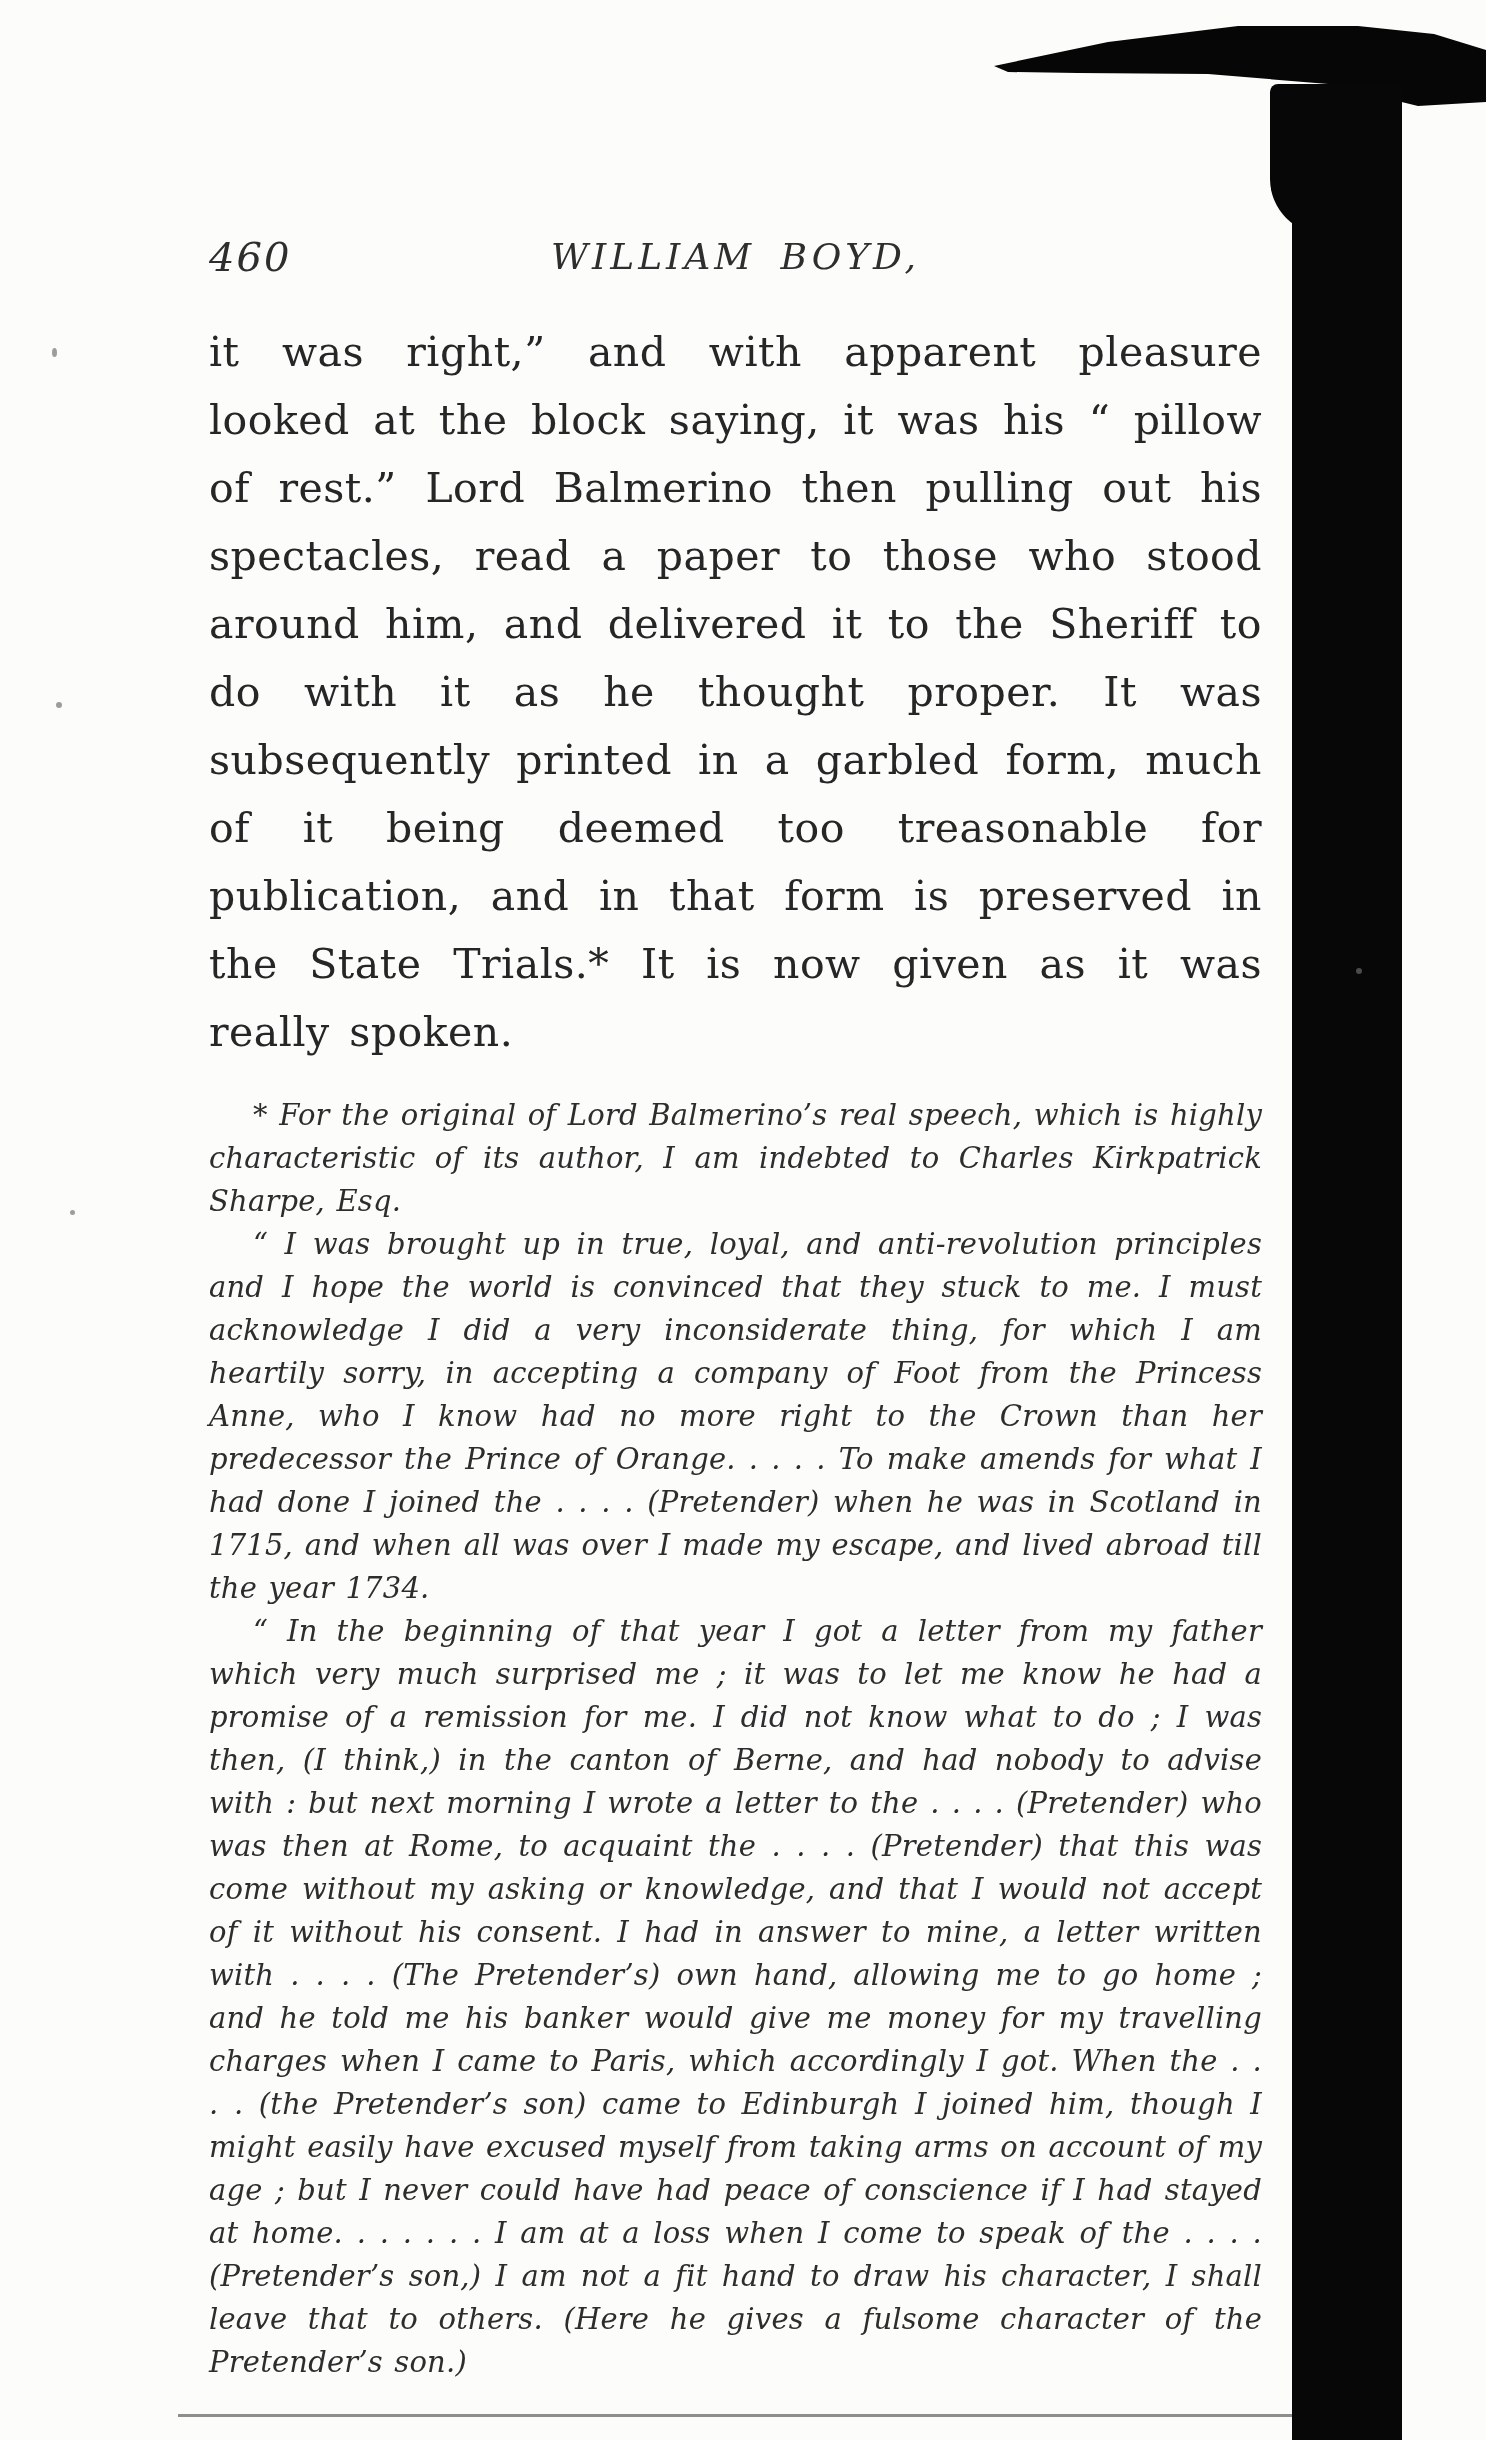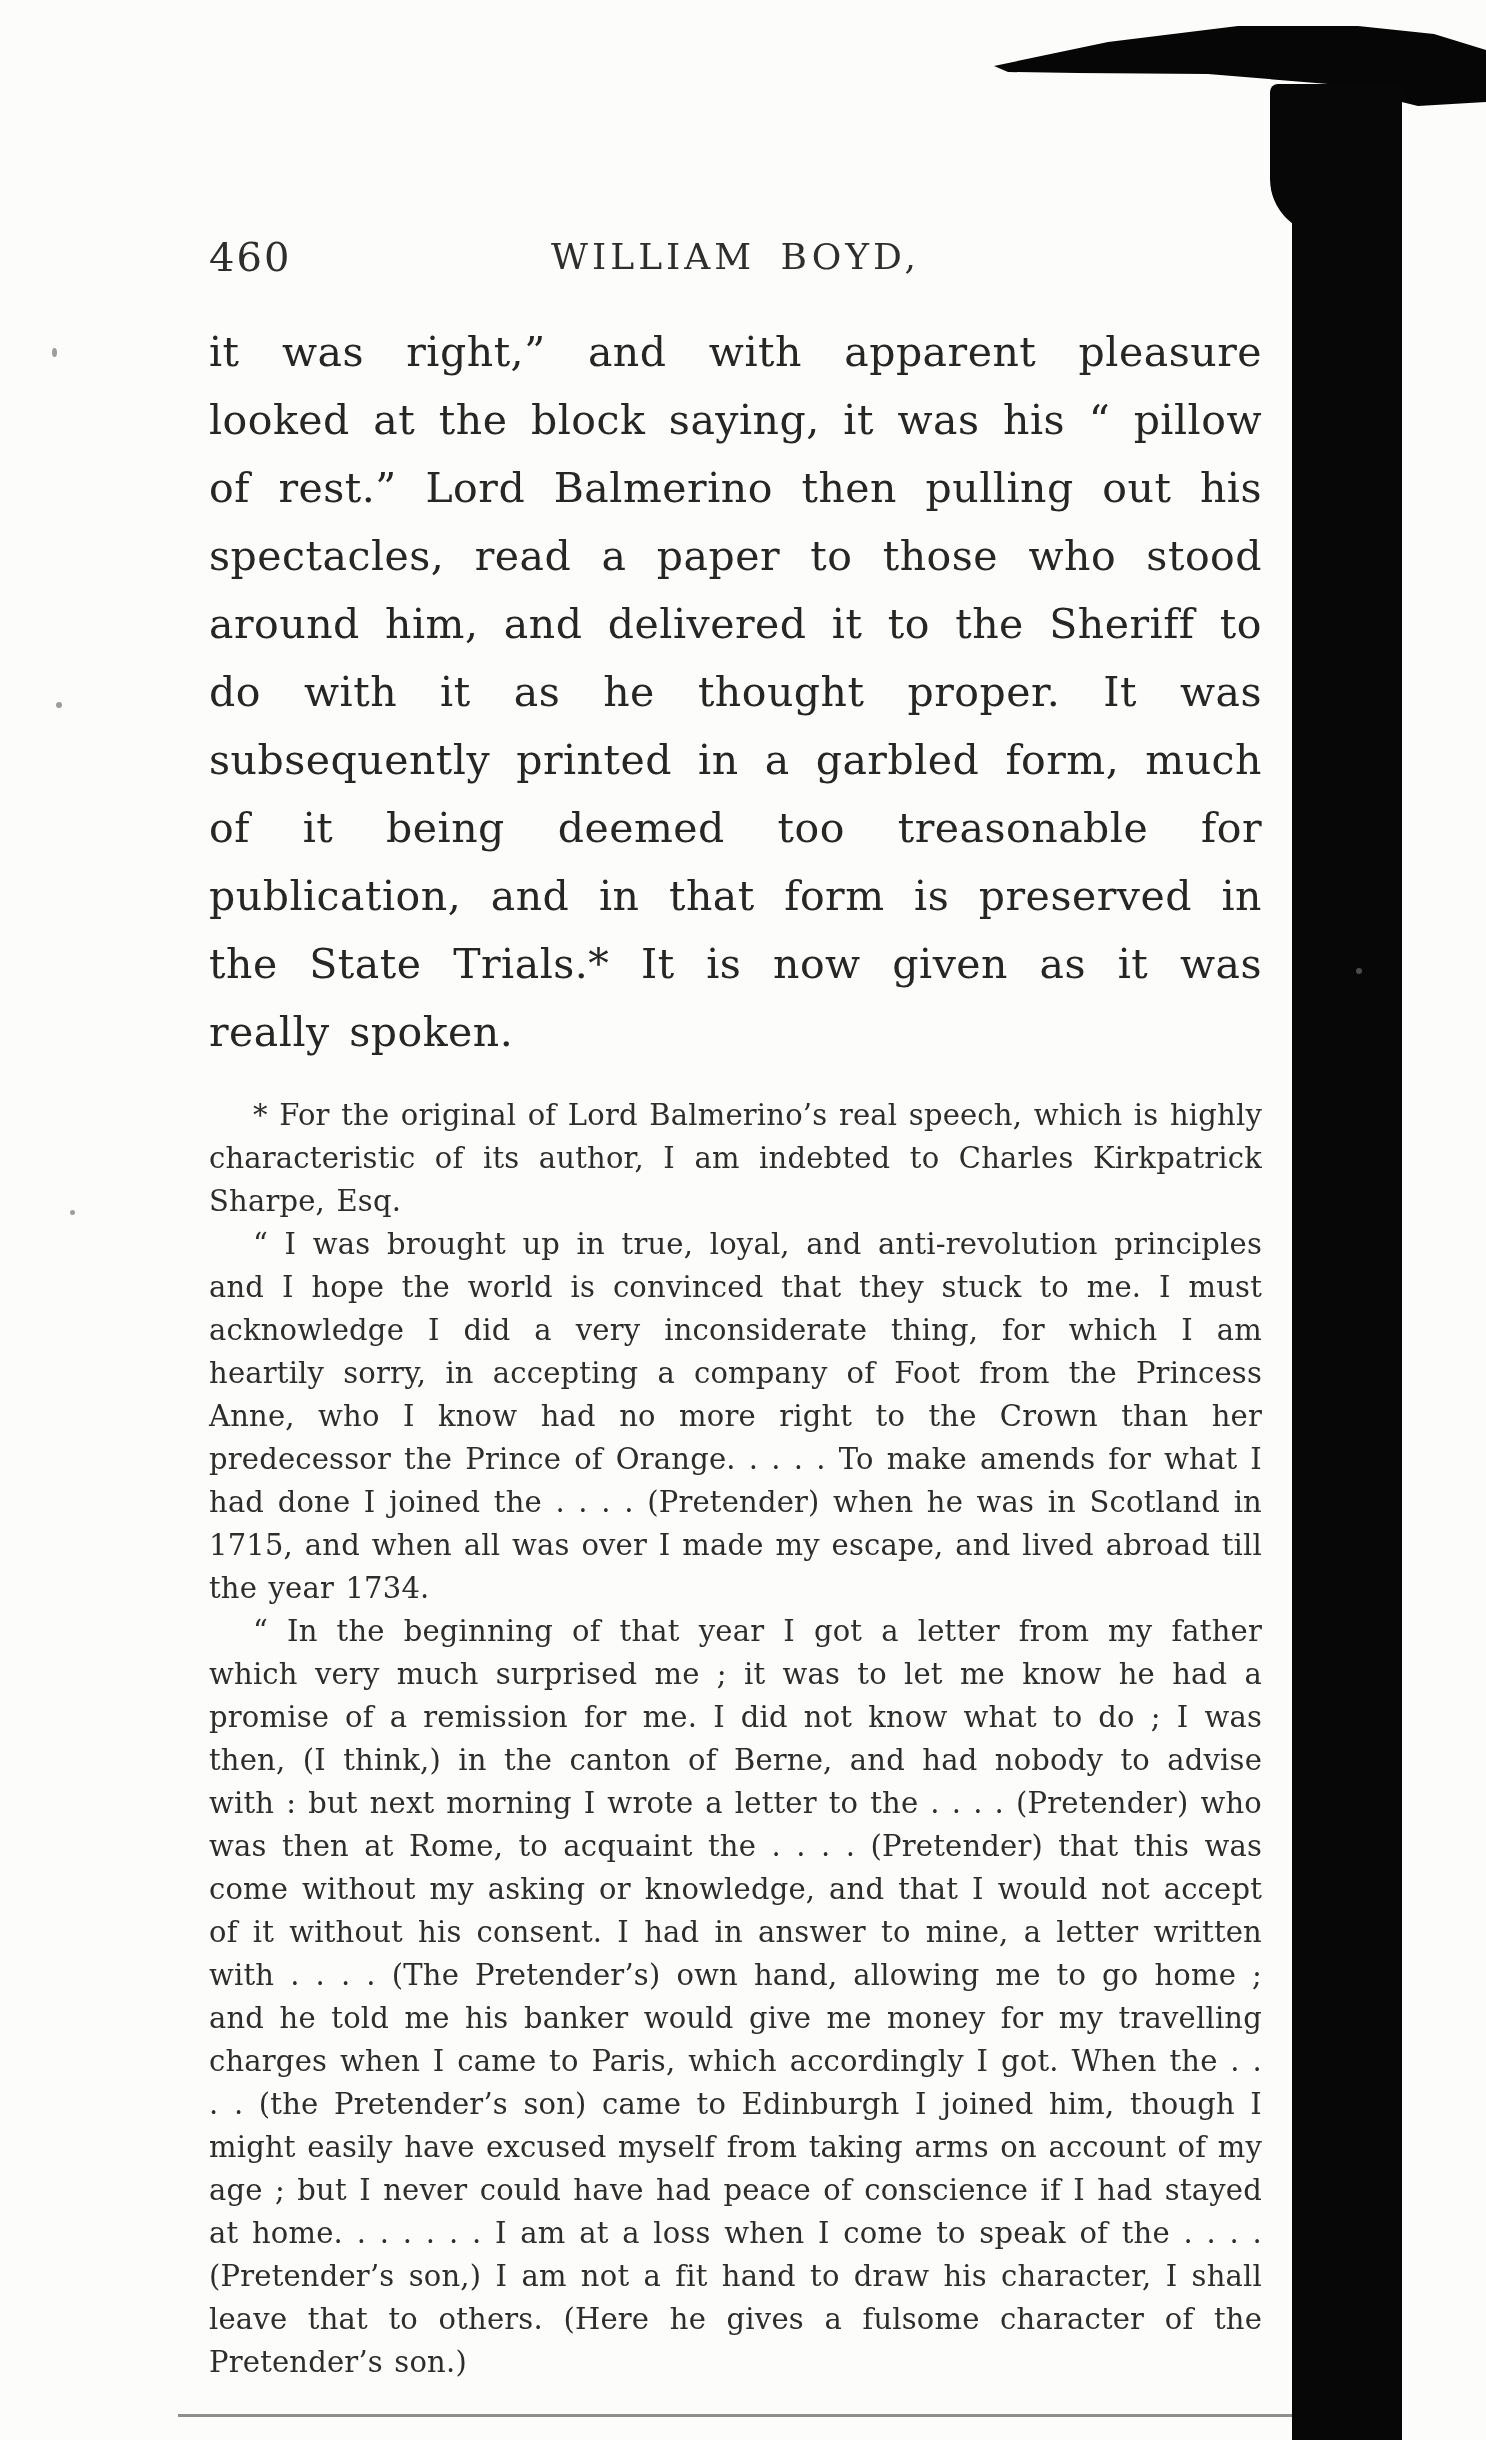--- a/index.html
+++ b/index.html
@@ -17,20 +17,21 @@
     color: #272727;
   }
 
   
   .running-head {
     position: absolute;
     top: 232px;
     left: 209px;
     width: 1053px;
     height: 60px;
+    font-style: italic;
   }
   .page-number {
     position: absolute;
     left: 0;
     top: 2px;
     font-size: 40px;
     letter-spacing: 2px;
     color: #2e2e2e;
   }
   .running-title {
@@ -70,20 +71,21 @@
   }
   .footnote p {
     margin: 0;
     font-size: 29px;
     line-height: 43px;
     text-align: justify;
     text-indent: 44px;
     letter-spacing: 0.2px;
     word-spacing: 2px;
     color: #2d2d2d;
+    font-style: italic;
   }
 
   
   .scan-band {
     position: absolute;
     left: 1292px;
     top: 88px;
     width: 110px;
     height: 2352px;
     background: #070707;

